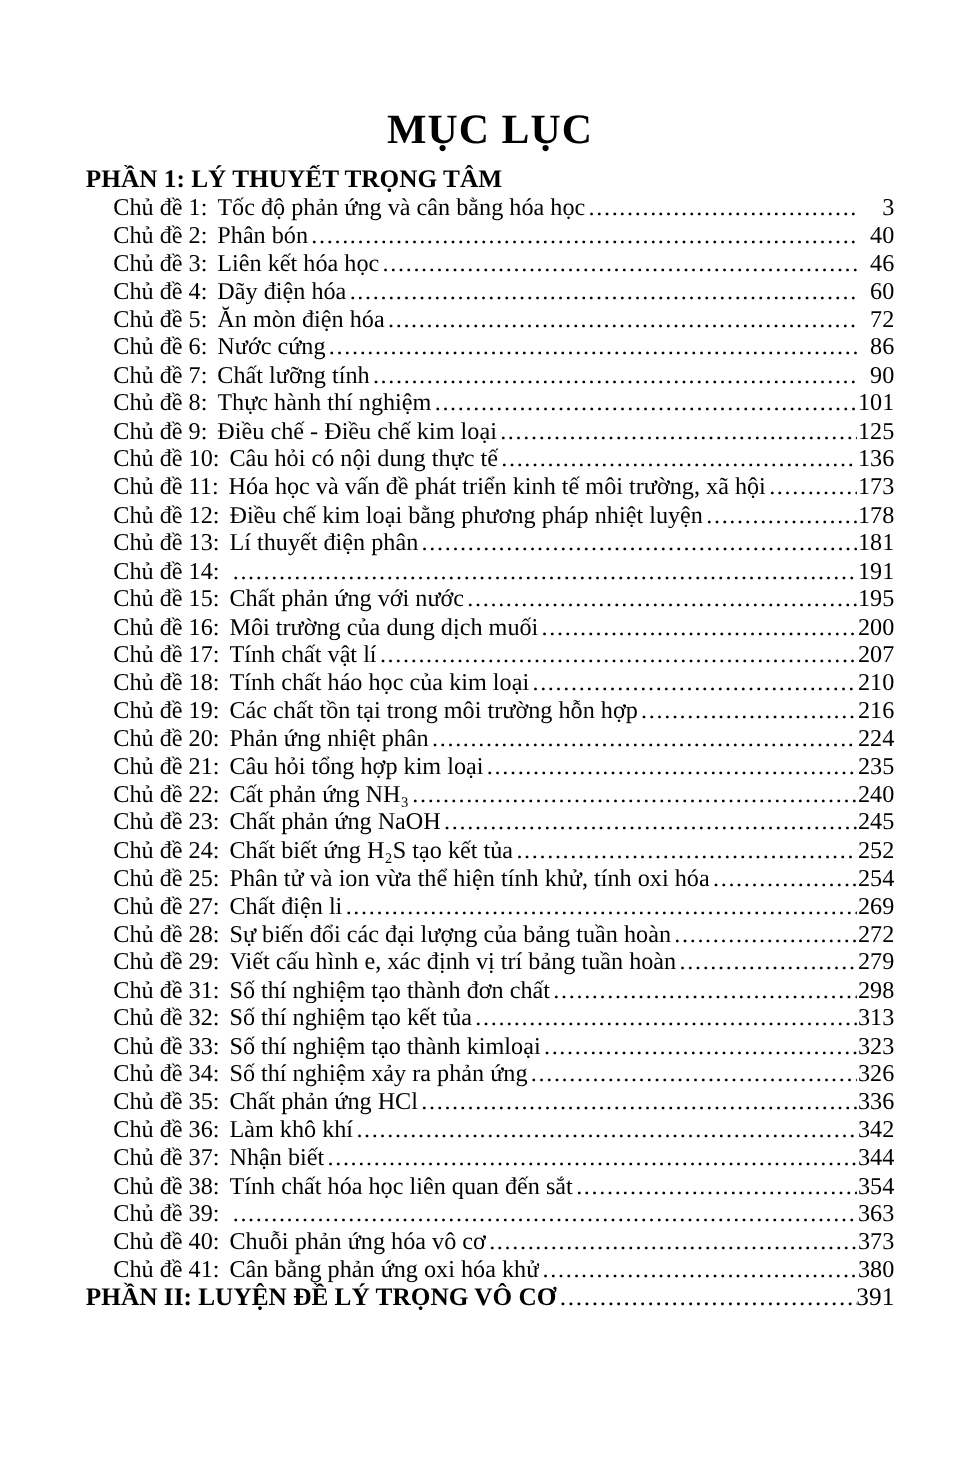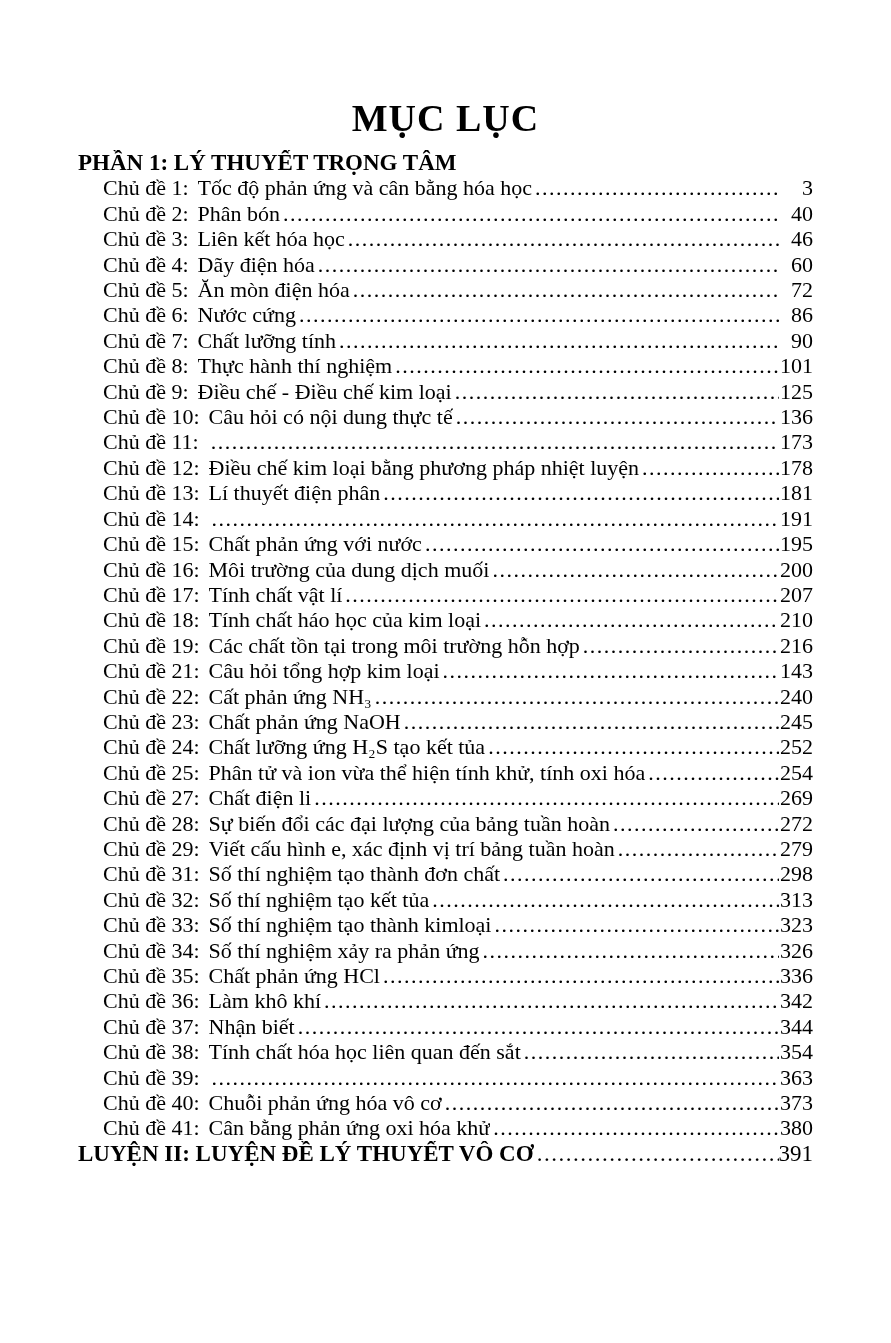--- a/index.html
+++ b/index.html
@@ -150,20 +150,21 @@
 
   <div class="row entry-row">
     <span class="entry-label">Chủ đề 10:</span>
     <span class="entry-title">Câu hỏi có nội dung thực tế</span>
     <span class="leader"></span>
     <span class="pageno">136</span>
   </div>
 
   <div class="row entry-row">
     <span class="entry-label">Chủ đề 11:</span>
+    <span class="entry-title">Hóa học và vấn đề phát triển kinh tế môi trường, xã hội</span>
     <span class="leader"></span>
     <span class="pageno">173</span>
   </div>
 
   <div class="row entry-row">
     <span class="entry-label">Chủ đề 12:</span>
     <span class="entry-title">Điều chế kim loại bằng phương pháp nhiệt luyện</span>
     <span class="leader"></span>
     <span class="pageno">178</span>
   </div>
@@ -209,45 +210,51 @@
     <span class="pageno">210</span>
   </div>
 
   <div class="row entry-row">
     <span class="entry-label">Chủ đề 19:</span>
     <span class="entry-title">Các chất tồn tại trong môi trường hỗn hợp</span>
     <span class="leader"></span>
     <span class="pageno">216</span>
   </div>
 
+  <div class="row entry-row">
+    <span class="entry-label">Chủ đề 20:</span>
+    <span class="entry-title">Phản ứng nhiệt phân</span>
+    <span class="leader"></span>
+    <span class="pageno">224</span>
+  </div>
 
   <div class="row entry-row">
     <span class="entry-label">Chủ đề 21:</span>
     <span class="entry-title">Câu hỏi tổng hợp kim loại</span>
     <span class="leader"></span>
-    <span class="pageno">143</span>
+    <span class="pageno">235</span>
   </div>
 
   <div class="row entry-row">
     <span class="entry-label">Chủ đề 22:</span>
     <span class="entry-title">Cất phản ứng NH₃</span>
     <span class="leader"></span>
     <span class="pageno">240</span>
   </div>
 
   <div class="row entry-row">
     <span class="entry-label">Chủ đề 23:</span>
     <span class="entry-title">Chất phản ứng NaOH</span>
     <span class="leader"></span>
     <span class="pageno">245</span>
   </div>
 
   <div class="row entry-row">
     <span class="entry-label">Chủ đề 24:</span>
-    <span class="entry-title">Chất lưỡng ứng H₂S tạo kết tủa</span>
+    <span class="entry-title">Chất biết ứng H₂S tạo kết tủa</span>
     <span class="leader"></span>
     <span class="pageno">252</span>
   </div>
 
   <div class="row entry-row">
     <span class="entry-label">Chủ đề 25:</span>
     <span class="entry-title">Phân tử và ion vừa thể hiện tính khử, tính oxi hóa</span>
     <span class="leader"></span>
     <span class="pageno">254</span>
   </div>
@@ -346,18 +353,18 @@
 
   <div class="row entry-row">
     <span class="entry-label">Chủ đề 41:</span>
     <span class="entry-title">Cân bằng phản ứng oxi hóa khử</span>
     <span class="leader"></span>
     <span class="pageno">380</span>
   </div>
 </div>
 
   <div class="row part-row">
-    <span class="part-label">LUYỆN II: LUYỆN ĐỀ LÝ THUYẾT VÔ CƠ</span>
+    <span class="part-label">PHẦN II: LUYỆN ĐỀ LÝ TRỌNG VÔ CƠ</span>
     <span class="leader"></span>
     <span class="pageno">391</span>
   </div>
 
 </div>
 
 </body></html>

